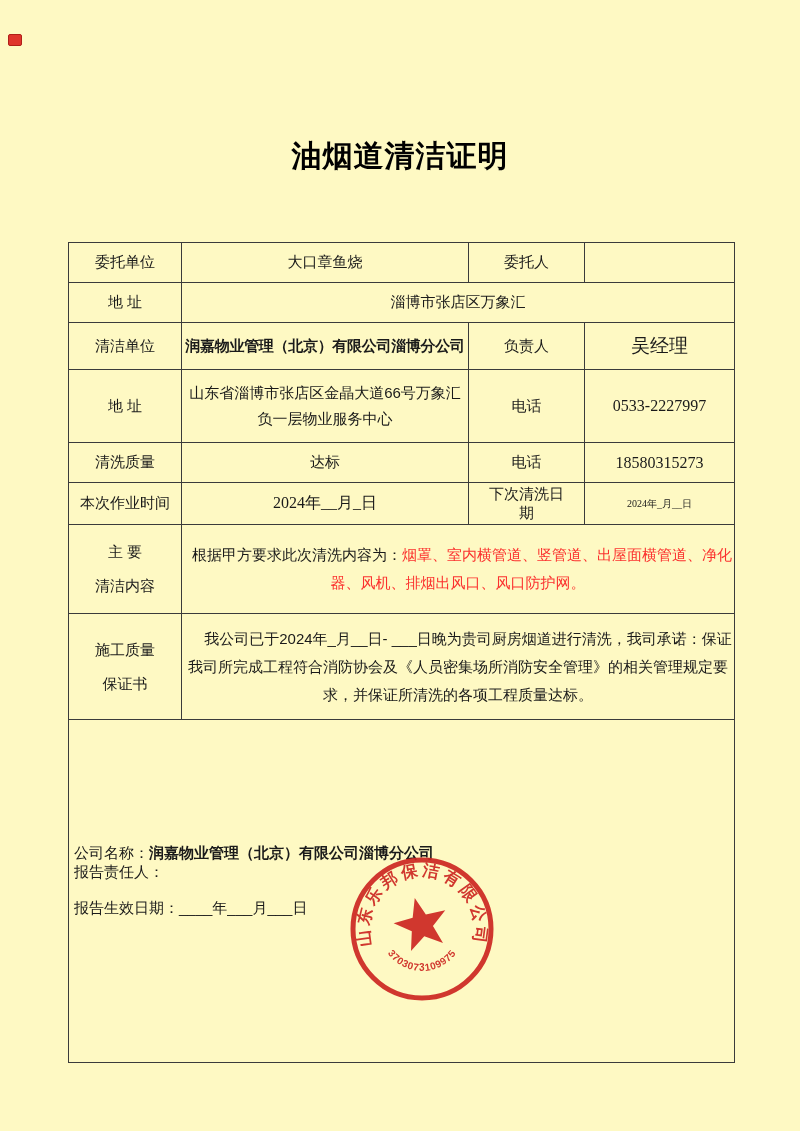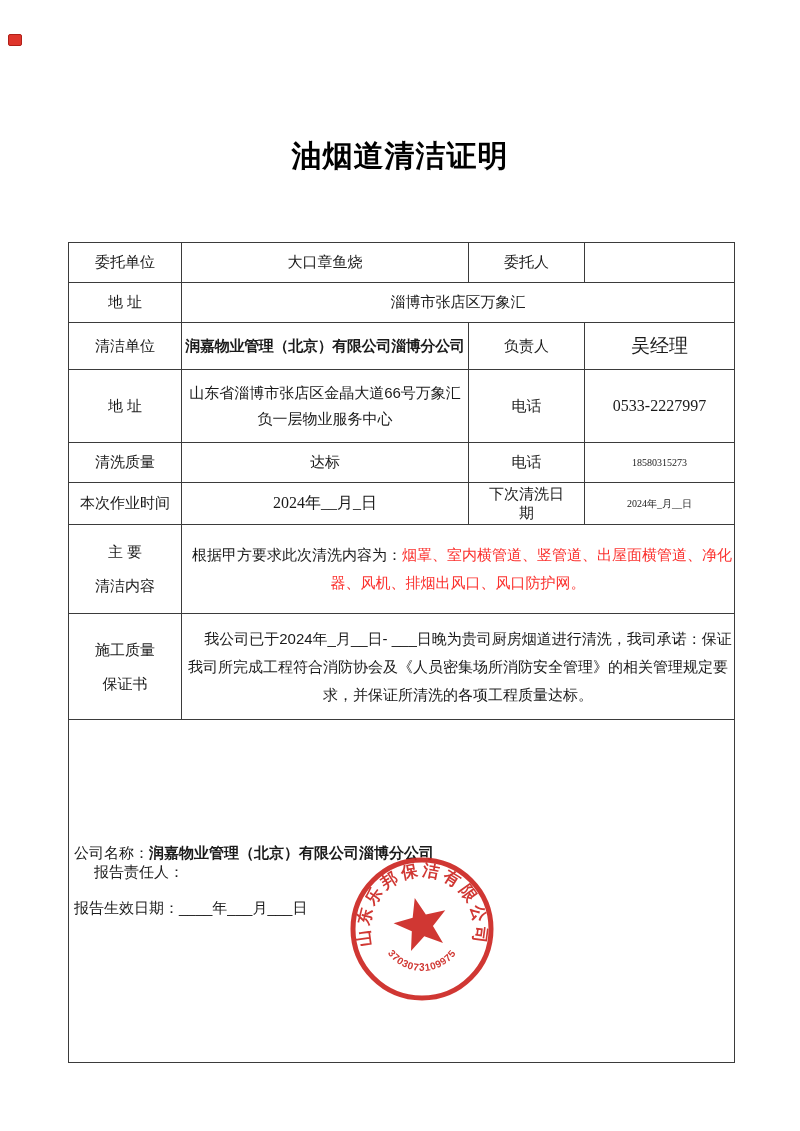--- a/index.html
+++ b/index.html
@@ -2,21 +2,21 @@
 <html><head>
 <meta charset="utf-8">
 <style>
   * { margin: 0; padding: 0; box-sizing: border-box; }
   html,body { background:#888; }
   .page {
     position: relative;
     width: 800px;
     height: 1131px;
     margin: 0 auto;
-    background: #ffffff;
+    background: #fef9c3;
     font-family: "Liberation Sans", sans-serif;
     color: #1a1a1a;
     overflow: hidden;
   }
   .broken-img {
     position: absolute;
     left: 8px; top: 34px;
     width: 14px; height: 12px;
     background: #df352c;
     border: 1px solid #b02018;
@@ -57,21 +57,21 @@
     padding: 2px 6px 2px 5px;
     line-height: 28px;
   }
   .para-indent1 { text-indent: 8px; }
   .para-indent2 { text-indent: 20px; }
   .red-text { color: #fb312e; }
   .footer-cell { vertical-align: top !important; }
   .footer-inner { position: relative; width: 100%; height: 100%; text-align: left; }
   .footer-line { position: absolute; left: 3px; font-size: 15px; white-space: nowrap; }
   .fl-1 { top: 114px; }
-  .fl-2 { top: 133px; margin-left: 20px; }
+  .fl-2 { top: 133px; }
   .fl-3 { top: 169px; }
   .seal {
     position: absolute;
     left: 347px; top: 854px;
     width: 150px; height: 150px;
     opacity: 0.92;
   }
   .seal svg { width: 100%; height: 100%; }
 </style>
 </head>
@@ -110,21 +110,21 @@
     <tr style="height:52px">
       <td>地 址</td>
       <td class="left" style="line-height:26px">山东省淄博市张店区金晶大道66号万象汇负一层物业服务中心</td>
       <td>电话</td>
       <td class="serif" style="font-size:16px">0533-2227997</td>
     </tr>
     <tr style="height:34px">
       <td>清洗质量</td>
       <td>达标</td>
       <td>电话</td>
-      <td class="serif" style="font-size:10px">18580315273</td>
+      <td class="serif" style="font-size:16px">18580315273</td>
     </tr>
     <tr style="height:34px">
       <td>本次作业时间</td>
       <td class="serif" style="font-size:16px">2024年__月_日</td>
       <td style="padding:1px 16px">下次清洗日期</td>
       <td class="serif" style="font-size:10px">2024年_月__日</td>
     </tr>
     <tr style="height:67px">
       <td class="two-line-label">
         <span>主 要</span><br>

